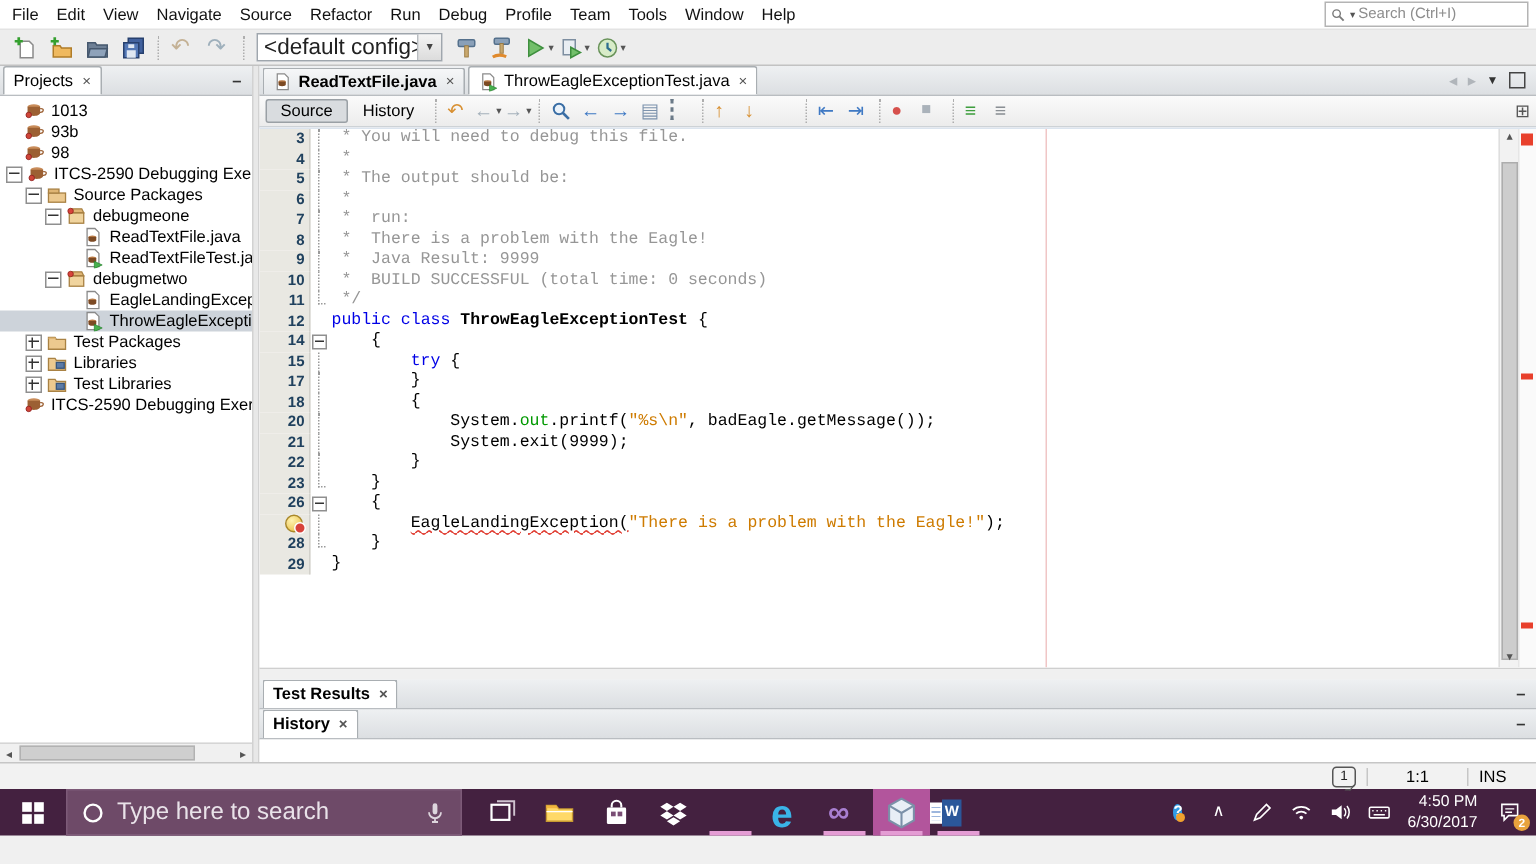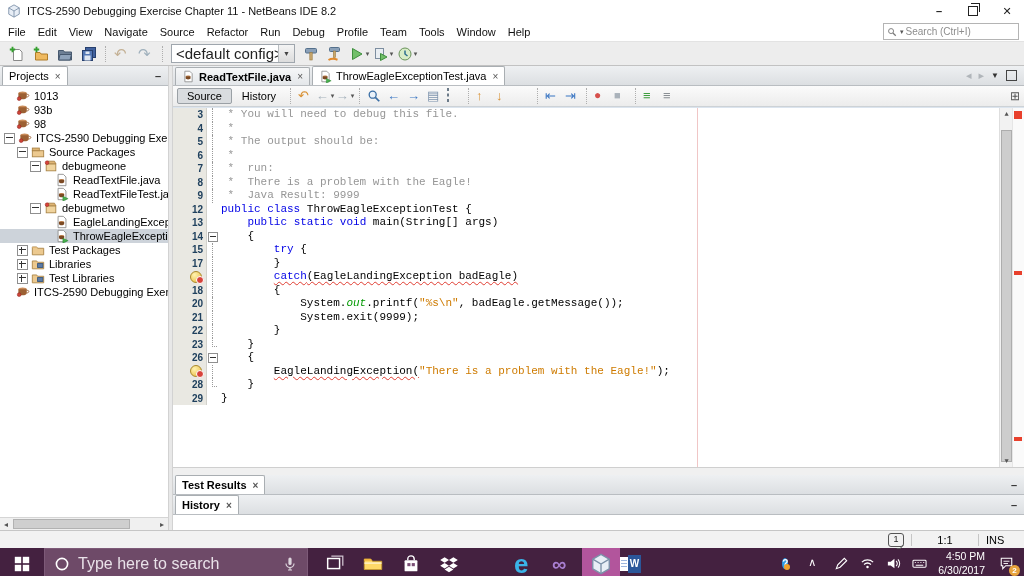--- a/index.html
+++ b/index.html
@@ -82,22 +82,22 @@
   
   .code-wrap{flex:1;position:relative;background:#fff;overflow:hidden;border-top:1px solid #dbe4ee;font-family:"Liberation Mono",monospace;font-size:11px}
   .crow{display:flex;height:13.5px;line-height:13.5px}
   .gnum{width:30px;flex:none;background:#e9e8e2;border-right:1px solid #d2d1cb;color:#20415e;font:bold 10px/13.5px "Liberation Sans",sans-serif;text-align:right;padding-right:3px;display:flex;align-items:center;justify-content:flex-end}
   .gfold{width:12px;flex:none;position:relative}
   .gfold.fv::before{content:"";position:absolute;left:5px;top:0;bottom:0;border-left:1px dotted #9a9a9a}
   .gfold.fe::before{content:"";position:absolute;left:5px;top:0;height:8px;width:4px;border-left:1px dotted #9a9a9a;border-bottom:1px dotted #9a9a9a}
   .fbox{position:absolute;left:1px;top:2px;width:8px;height:8px;border:1px solid #8f8f8f;background:#fff}
   .fbox::before{content:"";position:absolute;left:1px;right:1px;top:3px;height:1px;background:#333}
   .ctext{flex:1;white-space:pre;padding-left:2px}
-  .cm{color:#969696}.kw{color:#0000e6}.pl{color:#000}.bd{font-weight:normal}
-  .st{color:#ce7b00}.fl{color:#009900;font-style:italic}
+  .cm{color:#969696}.kw{color:#0000e6}.pl{color:#000}.bd{font-weight:bold}
+  .st{color:#ce7b00}.fl{color:#009900;}
   .er{text-decoration:underline wavy #e03c31 1px;text-underline-offset:2px}
   .bulb{width:10px;height:10px;border-radius:50%;background:radial-gradient(circle at 35% 30%,#fff3b0,#e8b93c);border:1px solid #a9882a;position:relative;margin-right:1px}
   .bulb::after{content:"";position:absolute;right:-3px;bottom:-2px;width:6px;height:6px;border-radius:50%;background:#d8433b;border:1px solid #fff}
   .margin-line{position:absolute;left:524px;top:0;bottom:0;width:1px;background:#f0c6c6;pointer-events:none}
   .vscroll{position:absolute;right:11px;top:0;bottom:0;width:13px;background:#f2f2f2;border-left:1px solid #dedede}
   .vs-up,.vs-dn{position:absolute;left:0;right:0;height:12px;text-align:center;font-size:7px;color:#555;line-height:12px}
   .vs-up{top:0}.vs-dn{bottom:0}
   .vthumb{position:absolute;left:1px;right:1px;top:22px;height:330px;background:#cdcdcd;border:1px solid #adadad}
   .estripe{position:absolute;right:0;top:0;bottom:0;width:11px;background:#fafafa;border-left:1px solid #e6e6e6}
   .es-corner{position:absolute;top:3px;left:1px;width:8px;height:8px;background:#e8402c}
@@ -146,36 +146,20 @@
   .w-pg{position:absolute;right:0;top:4px;width:8px;height:14px;background:#fff;box-shadow:inset 0 -2px 0 #fff;background-image:repeating-linear-gradient(#9db6dd 0 1px,#fff 1px 3px);background-size:6px 9px;background-position:1px 3px;background-repeat:no-repeat}
   .clock{display:flex;flex-direction:column;justify-content:center;text-align:right;font-size:10.5px;line-height:1.25;color:#fff}
   .notif{position:relative;width:20px;height:20px;display:flex;align-items:center;justify-content:center}
   .badge{position:absolute;right:-4px;bottom:-2px;min-width:11px;height:11px;border-radius:50%;background:#e8a33d;color:#fff;font:bold 8px/11px "Liberation Sans";text-align:center}
 </style>
 </head>
 <body>
 
 <div class="screen">
 
-  <div class="titlebar">
-    <span class="ic" id="title-icon">
-        <svg viewBox="0 0 16 16">
-          <path d="M8 1 14 4.4v7.2L8 15 2 11.6V4.4Z" fill="#e8eef6" stroke="#7b90a8"></path>
-          <path d="M2 4.4 8 8l6-3.6M8 8v7" fill="none" stroke="#7b90a8"></path>
-        </svg>
-      </span>
-    <span class="title-text">ITCS-2590 Debugging Exercise Chapter 11 - NetBeans IDE 8.2</span>
-    <div class="win-controls">
-      <span class="wc wc-min"></span>
-      <span class="wc wc-restore">
-          <i></i>
-        </span>
-      <span class="wc wc-close"></span>
-    </div>
-  </div>
 
   <div class="menubar">
     <div class="menus" id="menus">
         <span class="menu-item">File</span>
         <span class="menu-item">Edit</span>
         <span class="menu-item">View</span>
         <span class="menu-item">Navigate</span>
         <span class="menu-item">Source</span>
         <span class="menu-item">Refactor</span>
         <span class="menu-item">Run</span>
@@ -629,52 +613,50 @@
               <span class="gnum">8</span>
               <span class="gfold fv"></span>
               <span class="ctext"><span class="cm"> *  There is a problem with the Eagle!</span></span>
             </div>
             <div class="crow">
               <span class="gnum">9</span>
               <span class="gfold fv"></span>
               <span class="ctext"><span class="cm"> *  Java Result: 9999</span></span>
             </div>
             <div class="crow">
+              <span class="gnum">10</span>
+              <span class="gfold fv"></span>
+              <span class="ctext"><span class="cm"> *  BUILD SUCCESSFUL (total time: 0 seconds)</span></span>
+            </div>
+            <div class="crow">
+              <span class="gnum">11</span>
+              <span class="gfold fe"></span>
+              <span class="ctext"><span class="cm"> */</span></span>
+            </div>
+            <div class="crow">
               <span class="gnum">12</span>
               <span class="gfold"></span>
               <span class="ctext"><span class="kw">public</span><span class="pl"> </span><span class="kw">class</span><span class="pl"> </span><span class="bd">ThrowEagleExceptionTest</span><span class="pl"> {</span></span>
-            </div>
-            <div class="crow">
-              <span class="gnum">13</span>
-              <span class="gfold"></span>
-              <span class="ctext"><span class="pl">    </span><span class="kw">public</span><span class="pl"> </span><span class="kw">static</span><span class="pl"> </span><span class="kw">void</span><span class="pl"> </span><span class="bd">main</span><span class="pl">(String[] args)</span></span>
             </div>
             <div class="crow">
               <span class="gnum">14</span>
               <span class="gfold">
                 <span class="fbox"></span>
               </span>
               <span class="ctext"><span class="pl">    {</span></span>
             </div>
             <div class="crow">
               <span class="gnum">15</span>
               <span class="gfold fv"></span>
               <span class="ctext"><span class="pl">        </span><span class="kw">try</span><span class="pl"> {</span></span>
             </div>
             <div class="crow">
               <span class="gnum">17</span>
               <span class="gfold fv"></span>
               <span class="ctext"><span class="pl">        }</span></span>
-            </div>
-            <div class="crow">
-              <span class="gnum">
-                <span class="bulb"></span>
-              </span>
-              <span class="gfold fv"></span>
-              <span class="ctext"><span class="pl">        </span><span class="kw er">catch</span><span class="pl er">(EagleLandingException badEagle)</span></span>
             </div>
             <div class="crow">
               <span class="gnum">18</span>
               <span class="gfold fv"></span>
               <span class="ctext"><span class="pl">        {</span></span>
             </div>
             <div class="crow">
               <span class="gnum">20</span>
               <span class="gfold fv"></span>
               <span class="ctext"><span class="pl">            System.</span><span class="fl">out</span><span class="pl">.printf(</span><span class="st">"%s\n"</span><span class="pl">, badEagle.getMessage());</span></span>

